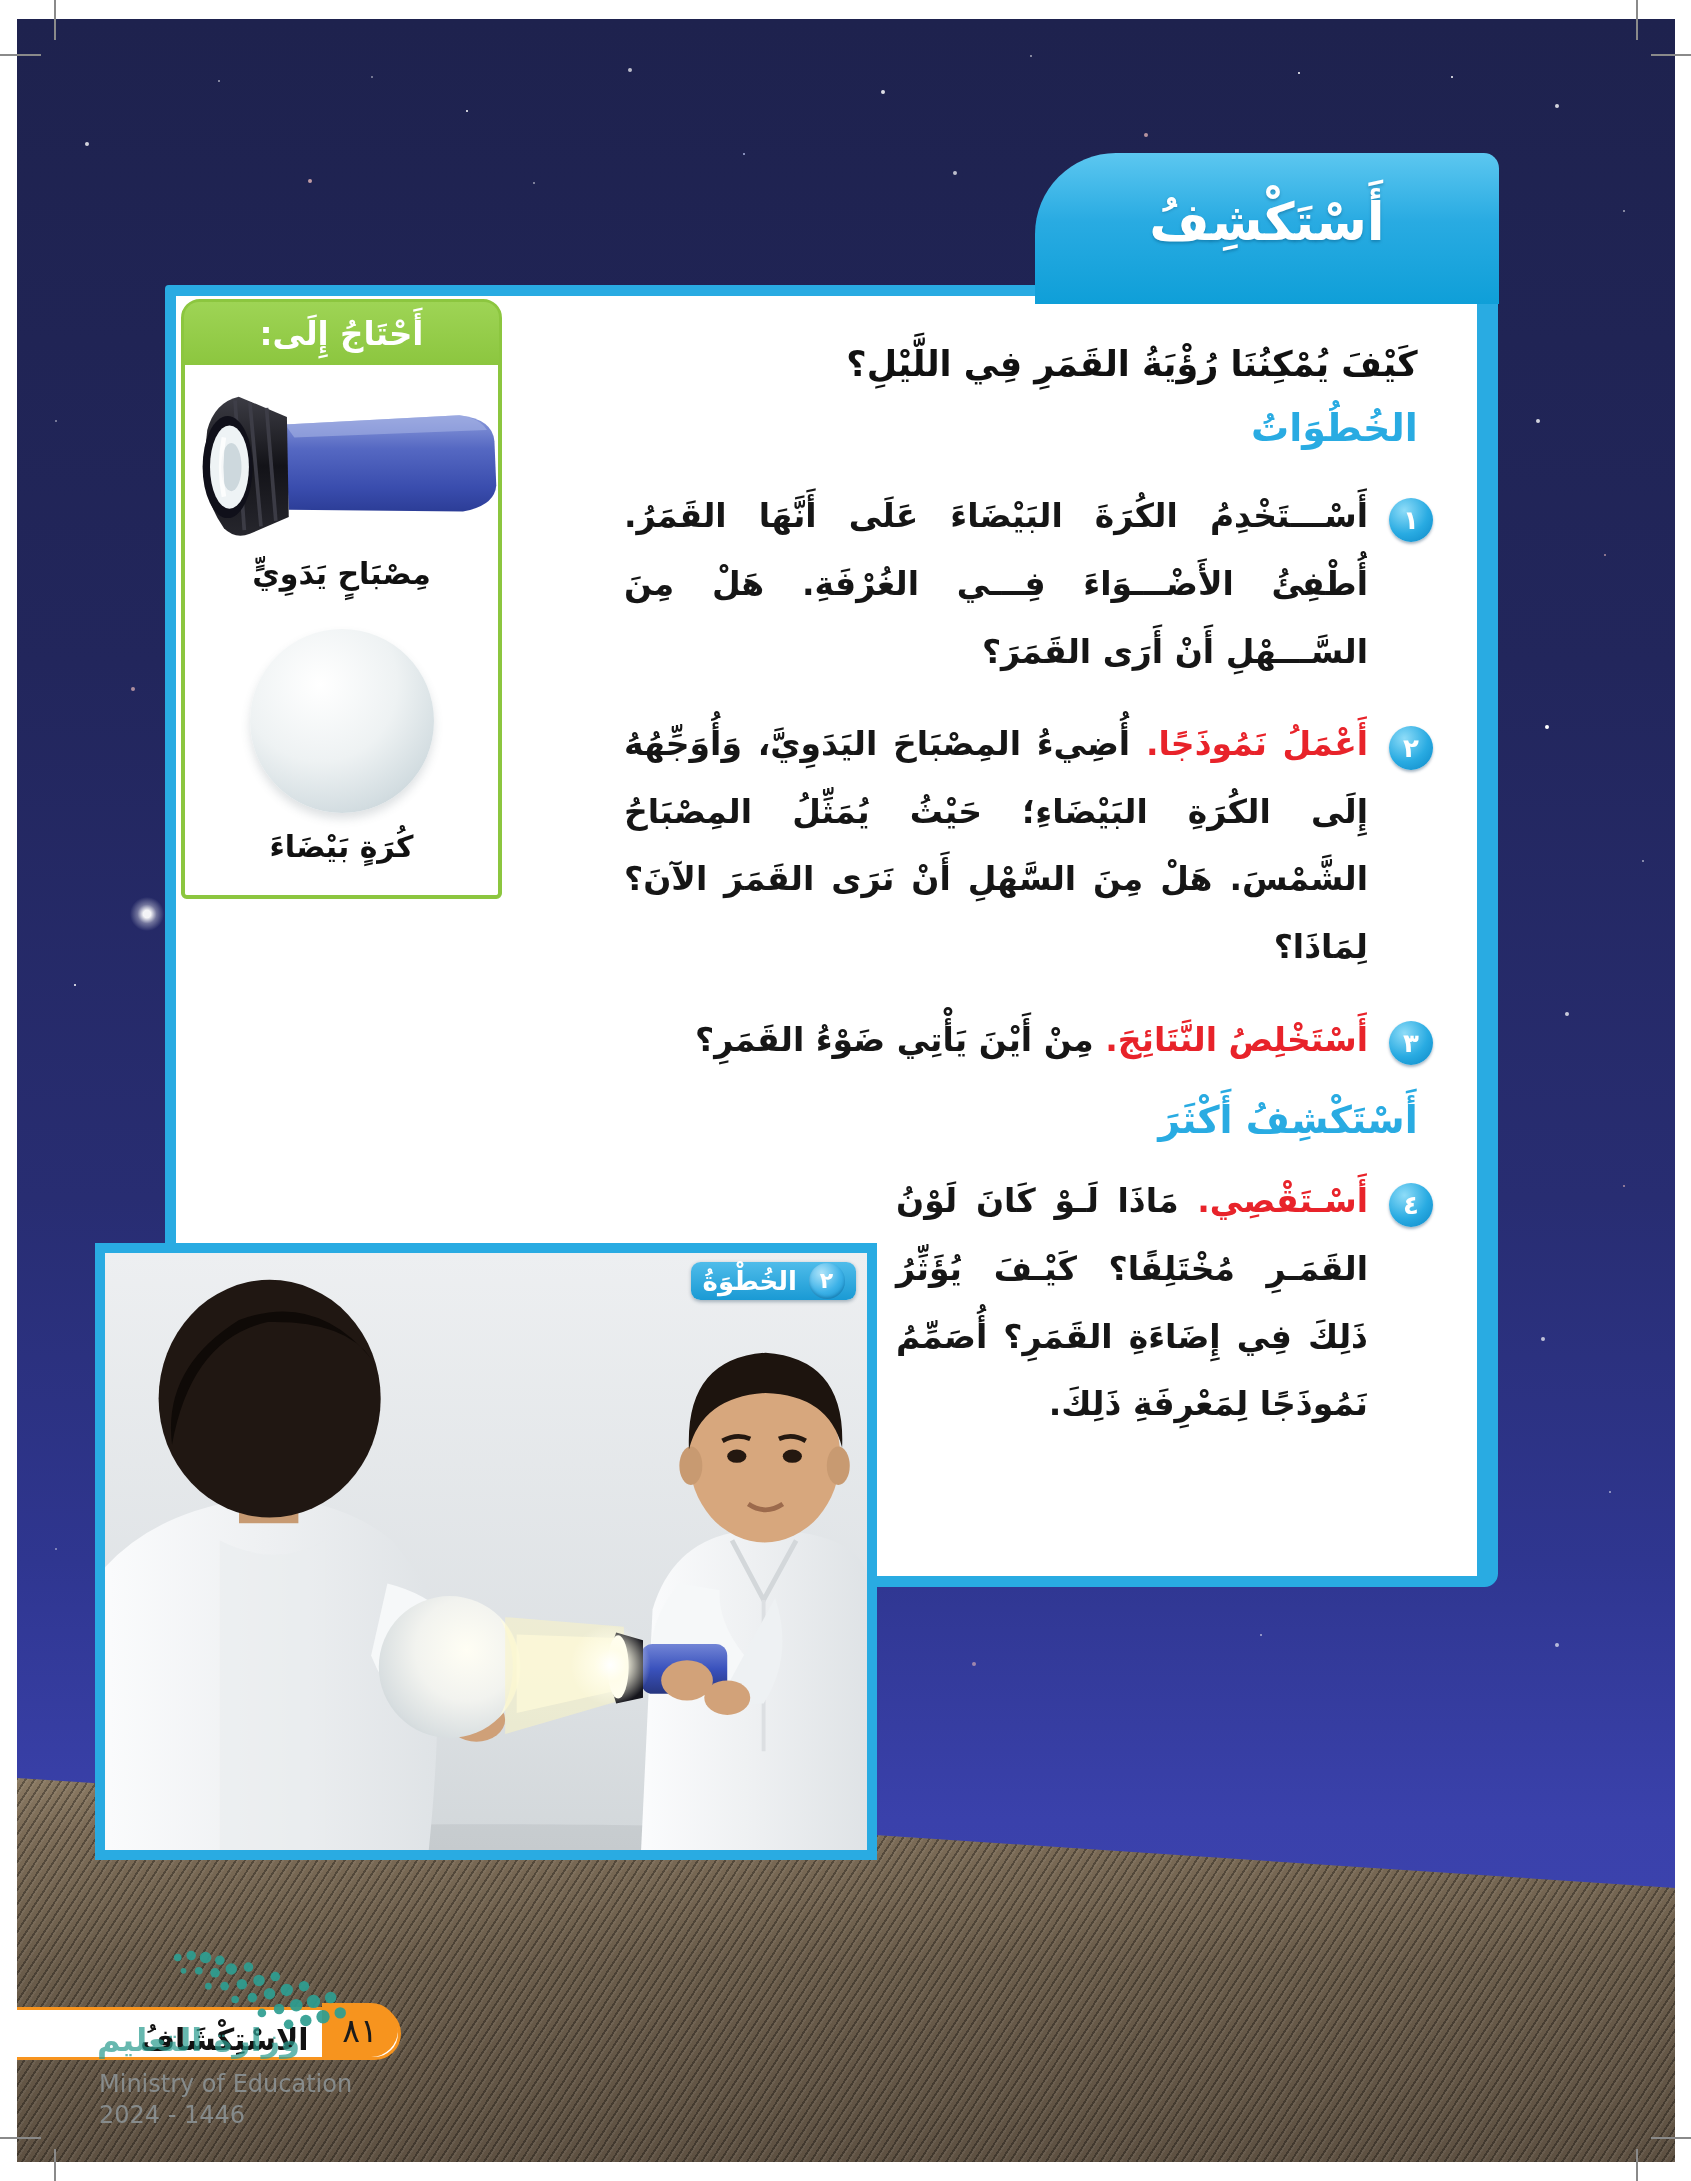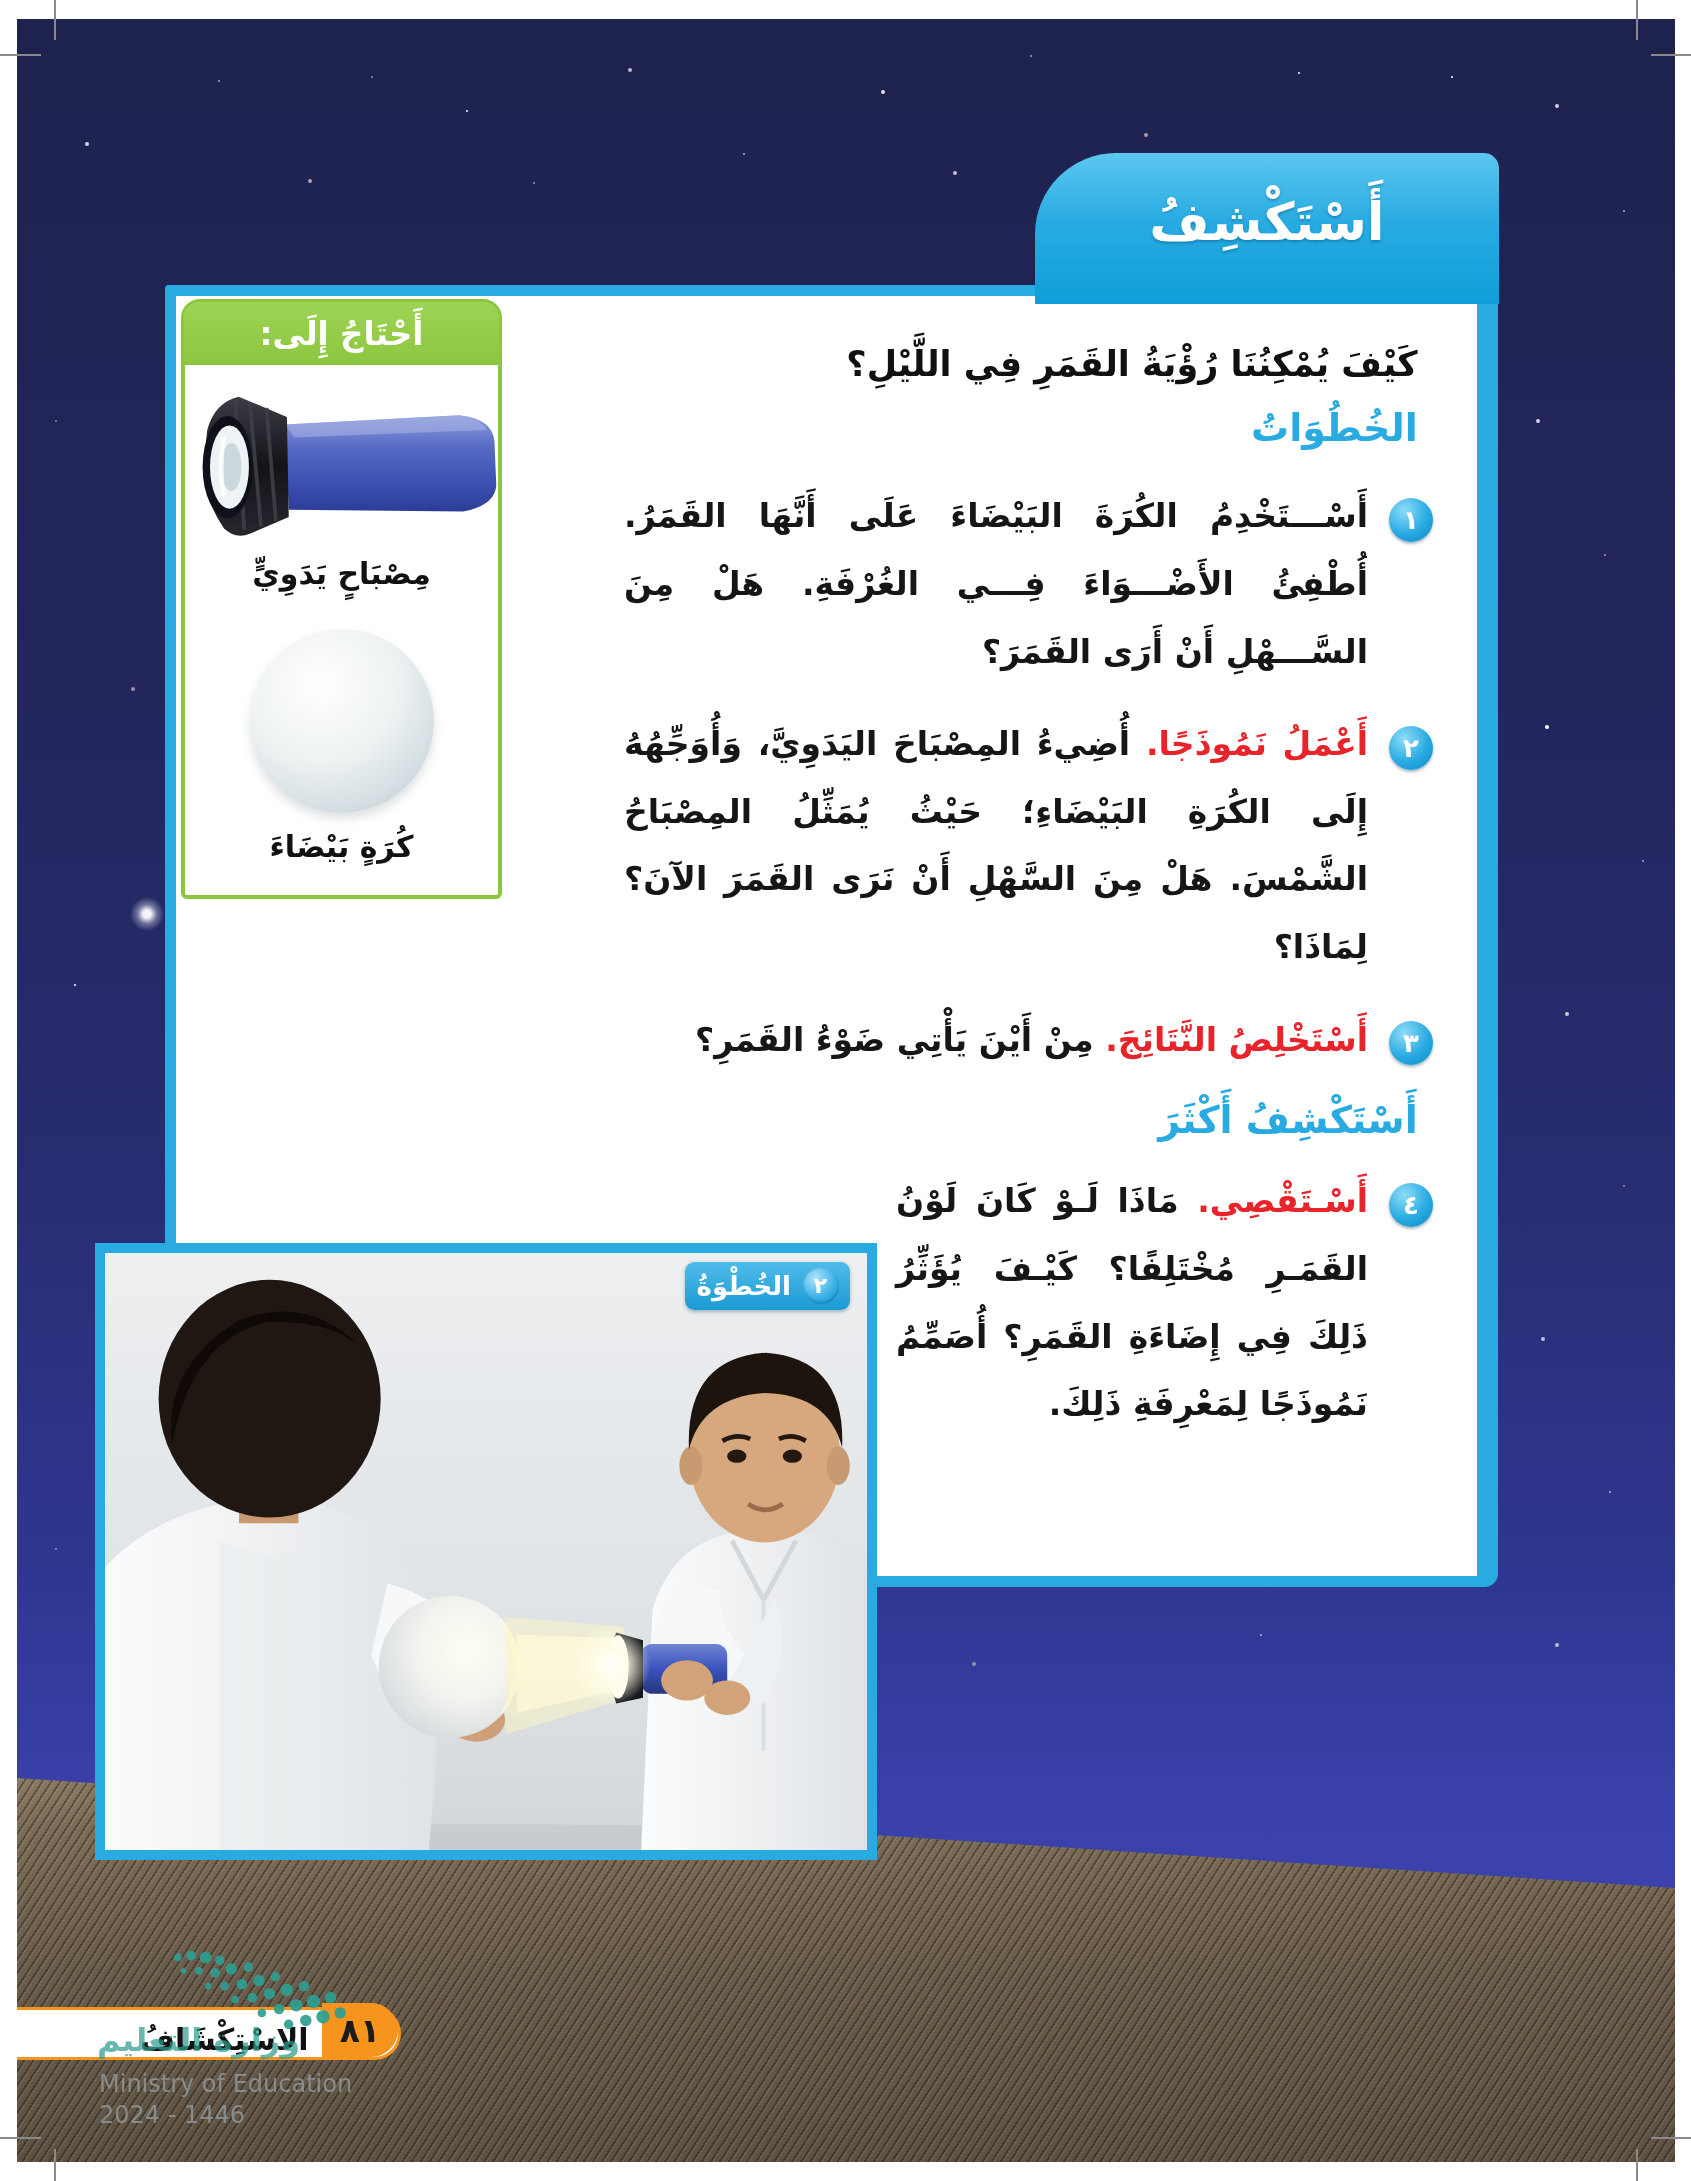--- a/index.html
+++ b/index.html
@@ -101,39 +101,39 @@
     background:radial-gradient(circle at 38% 30%, #ffffff 0%, #eef2f3 45%, #d3dde1 75%, #b9c6cc 100%);
     box-shadow:0 5.7px 9.6px rgba(70,90,100,.18);
   }
   
   .photo {
     position:absolute; left:78px; top:1224px; width:782px; height:617px; z-index:6;
     border:10.5px solid #29ABE2; background:linear-gradient(180deg,#edeff1 0%, #dde1e4 70%, #d2d7da 100%);
   }
   .photo-scene { position:absolute; inset:0; width:100%; height:100%; }
   .photo-label {
-    position:absolute; right:17px; top:8.6px; height:48px; padding:0 11.5px;
+    position:absolute; right:11px; top:8.6px; height:38px; padding:0 11.5px;
     background:linear-gradient(180deg,#4fbcea 0%, #1a9ad4 100%);
     border-radius:9.6px; display:flex; align-items:center; gap:11.5px; direction:ltr;
     box-shadow:0 1.9px 3.8px rgba(0,40,70,.3);
   }
   .photo-label-text { color:#fff; font-size:26px; font-weight:bold; }
   .photo-label-num { width:36px; height:36px; border-radius:50%;
     background:radial-gradient(circle at 35% 28%, #aee4fa 0%, #3db2e8 55%, #0f8dc9 100%);
     color:#fff; font-size:22px; font-weight:bold; display:grid; place-items:center;
     box-shadow:inset 0 -1.9px 2.9px rgba(0,60,100,.3); }
   
   .footer-pill {
     position:absolute; left:0; top:1988px; width:384px; height:53px; z-index:7;
     background:#ffffff; border:3.8px solid #F7941E; border-left:none;
     border-radius:0 34px 34px 0; display:flex; align-items:flex-end; direction:ltr;
   }
   .pill-label { margin-left:auto; margin-right:13.4px; font-size:30px; font-weight:bold; color:#111; direction:rtl; }
   .pill-num { width:76px; height:54px; background:#F7941E; border-radius:0 27px 27px 0;
-    display:grid; place-items:center; font-size:33px; font-weight:bold; color:#1b1b1b; }
+    display:grid; place-items:center; font-size:33px; font-weight:normal; color:#1b1b1b; }
   .wm-dots { position:absolute; left:153px; top:1927px; width:178px; height:86px; z-index:8; opacity:.92; }
   .wm-ar { position:absolute; left:80px; top:2002px; z-index:8; color:#2E9E91; opacity:.72;
     font-size:32px; font-weight:bold; direction:rtl; }
   .wm-en { position:absolute; left:82px; top:2051px; z-index:8; color:#8e9699; opacity:.85; font-size:24px; }
   .wm-years { position:absolute; left:82px; top:2082px; z-index:8; color:#8e9699; opacity:.85; font-size:24px; }
 </style>
 </head>
 <body>
 
 <div class="crop" style="left:54px;top:0;width:1.9px;height:40px;"></div>

